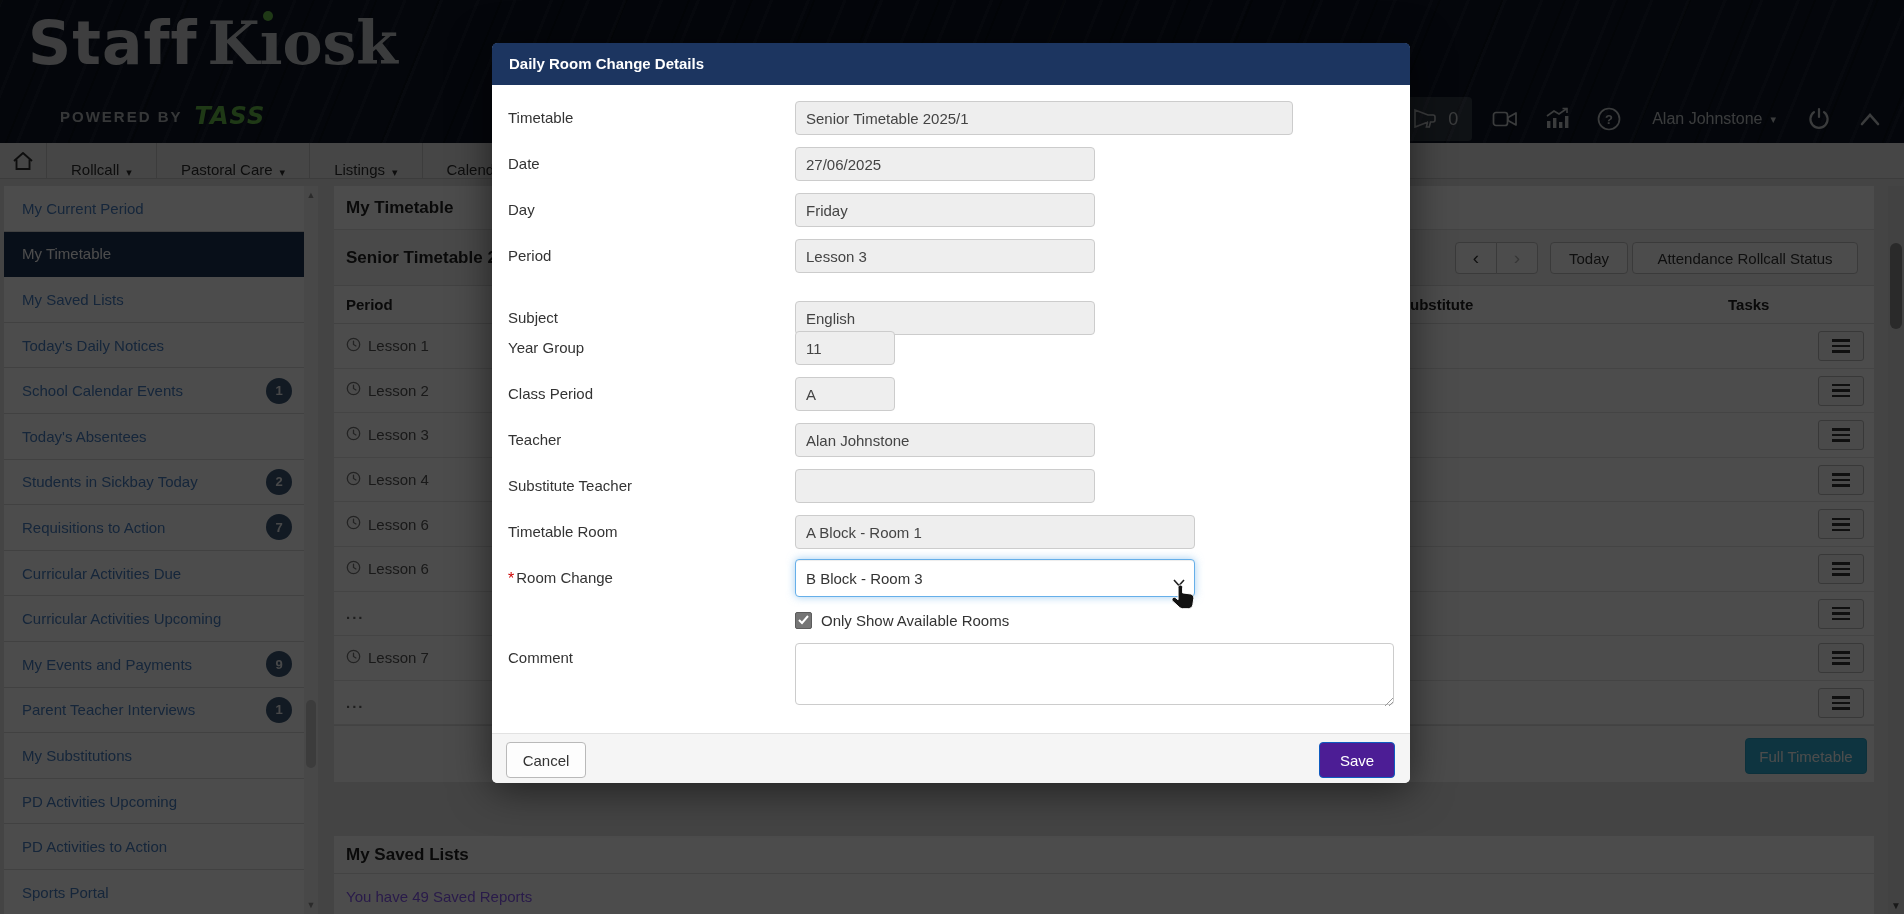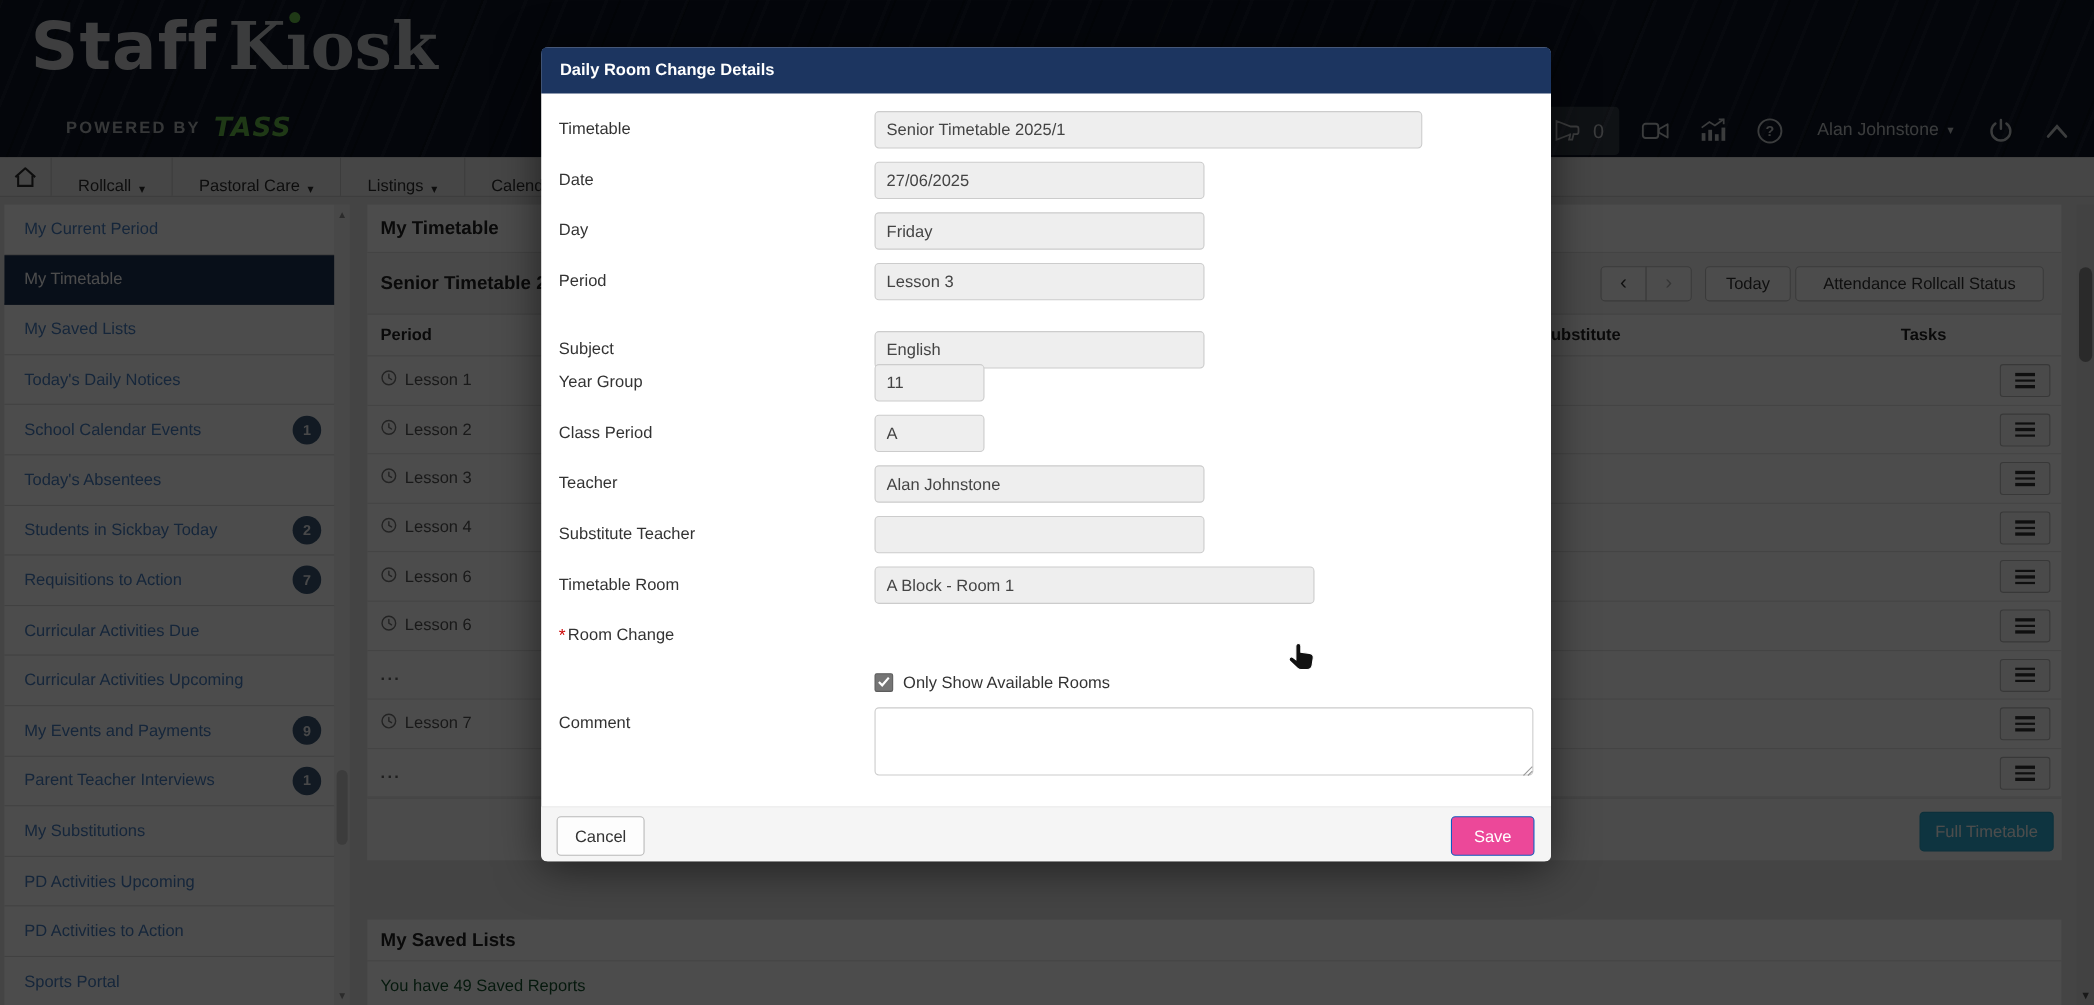--- a/index.html
+++ b/index.html
@@ -70,21 +70,21 @@
   .hamburger{position:absolute;left:1484px;top:7px;width:46px;height:30px;background:#f7f7f7;border:1px solid #bbb;border-radius:3px;
     display:flex;flex-direction:column;align-items:center;justify-content:center;gap:3px;box-sizing:border-box;}
   .hamburger span{display:block;width:18px;height:2.5px;background:#333;}
   .card-footer{position:absolute;left:0;top:539px;width:100%;height:57px;background:#fafafa;border-top:1px solid #ddd;box-sizing:border-box;}
   .btn-fulltt{position:absolute;left:1411px;top:12px;width:120px;height:34px;background:#31b0d5;border:1px solid #28a1c5;
     border-radius:4px;color:#fff;font-size:15px;display:flex;align-items:center;justify-content:center;}
 
   .saved-card{left:334px;top:836px;width:1540px;height:120px;background:#fff;}
   .saved-title{position:absolute;left:0;top:0;width:100%;height:38px;line-height:38px;padding-left:12px;
     font-size:17px;font-weight:bold;color:#222;border-bottom:1px solid #e0e0e0;box-sizing:border-box;}
-  .saved-body{position:absolute;left:12px;top:52px;font-size:15px;color:#14532d;text-align:center;}
+  .saved-body{position:absolute;left:12px;top:52px;font-size:15px;color:#8b5cf6;text-align:center;}
 
   
   .vscroll{left:1888px;top:186px;width:16px;height:728px;background:#dcdcdc;}
   .vthumb{position:absolute;left:2px;top:57px;width:12px;height:86px;border-radius:6px;background:#8c8c8c;}
   .varrow{position:absolute;left:0;width:16px;height:16px;color:#555;font-size:10px;display:flex;align-items:center;justify-content:center;}
 
   
   .overlay{left:0;top:0;width:1904px;height:914px;background:rgba(0,0,0,0.70);z-index:10;}
 
   
@@ -108,21 +108,21 @@
   .checkbox.checked svg{display:block;margin:2px auto 0;}
   .check-label{position:absolute;left:329px;top:0;line-height:40px;font-size:15px;color:#333;}
   .m-comment-label{position:absolute;left:16px;top:8px;font-size:15px;color:#333;}
   .m-textarea{position:absolute;left:303px;top:2px;width:599px;height:62px;box-sizing:border-box;border:1px solid #ccc;border-radius:4px;
     resize:none;font-family:"Liberation Sans",sans-serif;font-size:15px;padding:6px 8px;}
   .resize-grip{position:absolute;left:892px;top:52px;}
   .modal-footer{position:absolute;left:0;top:690px;width:100%;height:50px;background:#f5f5f5;border-top:1px solid #e2e2e2;
     border-radius:0 0 5px 5px;box-sizing:border-box;}
   .btn-cancel{position:absolute;left:14px;top:8px;width:78px;height:34px;background:#fdfdfd;border:1px solid #b9b9b9;border-radius:4px;
     font-size:15px;color:#333;display:flex;align-items:center;justify-content:center;}
-  .btn-save{position:absolute;right:15px;top:8px;width:74px;height:34px;background:#ec4899;border:1px solid #0f5cc0;border-radius:4px;
+  .btn-save{position:absolute;right:15px;top:8px;width:74px;height:34px;background:#4c1d95;border:1px solid #0f5cc0;border-radius:4px;
     font-size:15px;color:#fff;display:flex;align-items:center;justify-content:center;}
 
   .cursor{left:1170px;top:584px;z-index:30;}
 </style>
 </head>
 <body>
 
 <div class="abs top-header">
   <div class="abs brand">
     <span class="staff">Staff</span><span class="kiosk"><span>K</span><span class="ki">ı<i class="dot"></i></span><span>osk</span></span>
@@ -464,20 +464,28 @@
         <input class="m-input w-md" readonly="" style="">
       </div>
       <div class="m-row" style="top: 466px; padding-left: 31px;">
         <div class="m-label">Timetable Room</div>
         <input class="m-input w-lg" readonly="" value="A Block - Room 1" style="">
       </div>
     </div>
 
   <div class="m-row" style="top:512px">
     <div class="m-label"><span class="req-star">*</span><span>Room Change</span></div>
+    <div class="m-select">
+      <span>B Block - Room 3</span>
+      <span class="chev">
+        <svg width="12" height="8" viewBox="0 0 12 8">
+            <path d="M1 1 L6 6.5 L11 1" fill="none" stroke="#222" stroke-width="1.6"></path>
+          </svg>
+      </span>
+    </div>
   </div>
 
   <div class="m-check-row">
     <div class="checkbox checked" id="avail-checkbox">
       <svg width="11" height="10" viewBox="0 0 11 10">
           <path d="M1 5 L4 8 L10 1" fill="none" stroke="#fff" stroke-width="2"></path>
         </svg>
     </div>
     <div class="check-label">Only Show Available Rooms</div>
   </div>

